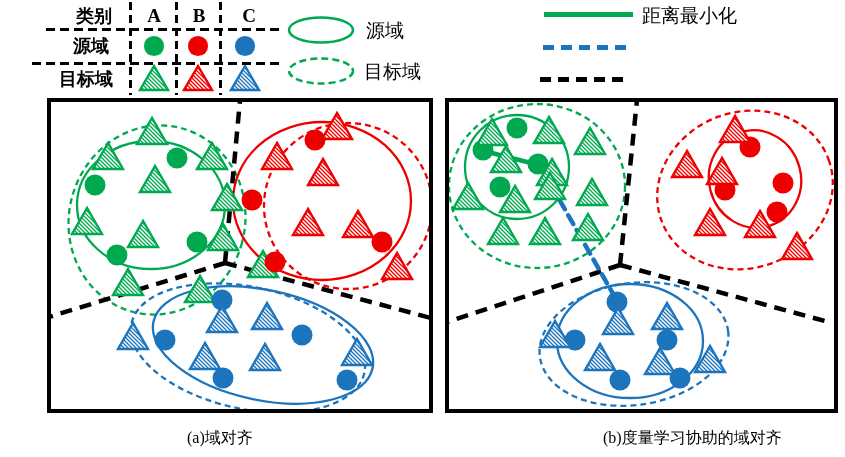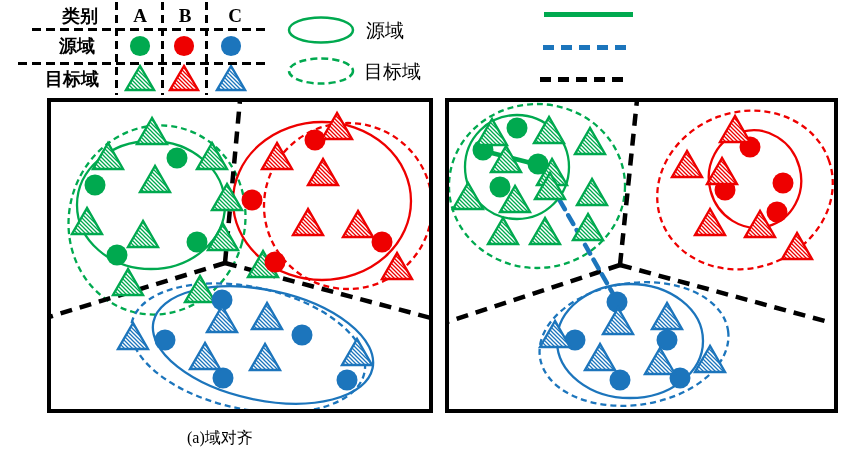--- a/index.html
+++ b/index.html
@@ -15,21 +15,21 @@
   .panel{position:absolute;border:4px solid #000;background:#fff;}
   .panel svg{display:block;width:100%;height:100%;}
   .caption{position:absolute;font-size:16px;line-height:20px;white-space:nowrap;}
   .mksvg{position:absolute;display:block;}
 </style>
 </head>
 <body>
 
 <div id="stage">
 
-  <div class="abs" style="left:10px;top:2px;width:260px;height:93px;">
+  <div class="abs" style="left:24px;top:2px;width:260px;height:93px;">
     <span class="cell" style="left:26px;top:2px;width:88px;">类别</span>
     <span class="cell colh" style="left:107px;top:2px;width:46px;">A</span>
     <span class="cell colh" style="left:153px;top:2px;width:44px;">B</span>
     <span class="cell colh" style="left:197px;top:2px;width:56px;">C</span>
     <span class="cell" style="left:20px;top:32px;width:94px;">源域</span>
     <span class="cell" style="left:10px;top:65px;width:104px;">目标域</span>
 
     <svg class="mksvg" style="left:119px;top:33px;width:22px;height:22px;" viewBox="0 0 24 24">
         <circle cx="12" cy="12" r="11" fill="#00A94F"></circle>
       </svg>
@@ -78,20 +78,21 @@
   <svg class="mksvg" style="left:286px;top:15px;width:70px;height:30px;" viewBox="0 0 70 30">
       <ellipse cx="35" cy="15" rx="32" ry="12.5" fill="none" stroke="#00A94F" stroke-width="2.5"></ellipse>
     </svg>
   <span class="llabel" style="left:366px;top:19px;">源域</span>
   <svg class="mksvg" style="left:286px;top:56px;width:70px;height:30px;" viewBox="0 0 70 30">
       <ellipse cx="35" cy="15" rx="32" ry="12.5" fill="none" stroke="#00A94F" stroke-width="2.5" stroke-dasharray="7,4"></ellipse>
     </svg>
   <span class="llabel" style="left:364px;top:60px;">目标域</span>
 
   <div class="swatch" style="left: 544px; top: 12px; width: 89px; background: rgb(0, 169, 79);"></div>
+  <span class="llabel" style="left:642px;top:4px;">距离最小化</span>
   <div class="swatch" style="left: 543px; top: 45px; width: 90px; background: repeating-linear-gradient(90deg, rgb(28, 117, 188) 0px, rgb(28, 117, 188) 11px, transparent 11px, transparent 18px);"></div>
   <div class="swatch" style="left: 540px; top: 77px; width: 90px; background: repeating-linear-gradient(90deg, rgb(0, 0, 0) 0px, rgb(0, 0, 0) 11px, transparent 11px, transparent 18px);"></div>
 
   <div class="panel" style="left:47px;top:98px;width:378px;height:307px;">
     <svg preserveAspectRatio="none" viewBox="51 102 378 307">
         <defs>
           <pattern id="hp4" width="4" height="4" patternUnits="userSpaceOnUse">
             <rect width="4" height="4" fill="#fff"></rect>
             <path d="M0,0 l4,4 M-1,3 l2,2 M3,-1 l2,2" stroke="#00A94F" stroke-width="1.3"></path>
           </pattern>
@@ -212,14 +213,15 @@
         <path d="M618,308 L603,334 L633,334 Z" fill="url(#hp9)" stroke="#1C75BC" stroke-width="2.4"></path>
         <path d="M555,321 L540,347 L570,347 Z" fill="url(#hp9)" stroke="#1C75BC" stroke-width="2.4"></path>
         <path d="M667,303 L652,329 L682,329 Z" fill="url(#hp9)" stroke="#1C75BC" stroke-width="2.4"></path>
         <path d="M600,344 L585,370 L615,370 Z" fill="url(#hp9)" stroke="#1C75BC" stroke-width="2.4"></path>
         <path d="M660,348 L645,374 L675,374 Z" fill="url(#hp9)" stroke="#1C75BC" stroke-width="2.4"></path>
         <path d="M710,346 L695,372 L725,372 Z" fill="url(#hp9)" stroke="#1C75BC" stroke-width="2.4"></path>
       </svg>
   </div>
 
   <div class="caption" style="left:187px;top:428px;">(a)域对齐</div>
+  <div class="caption" style="left:603px;top:428px;">(b)度量学习协助的域对齐</div>
 
 </div>
 
 </body></html>

